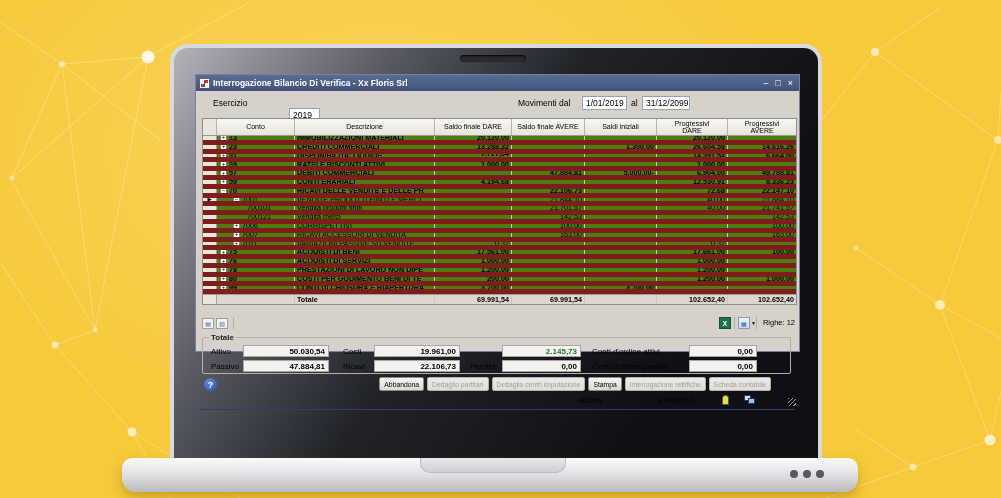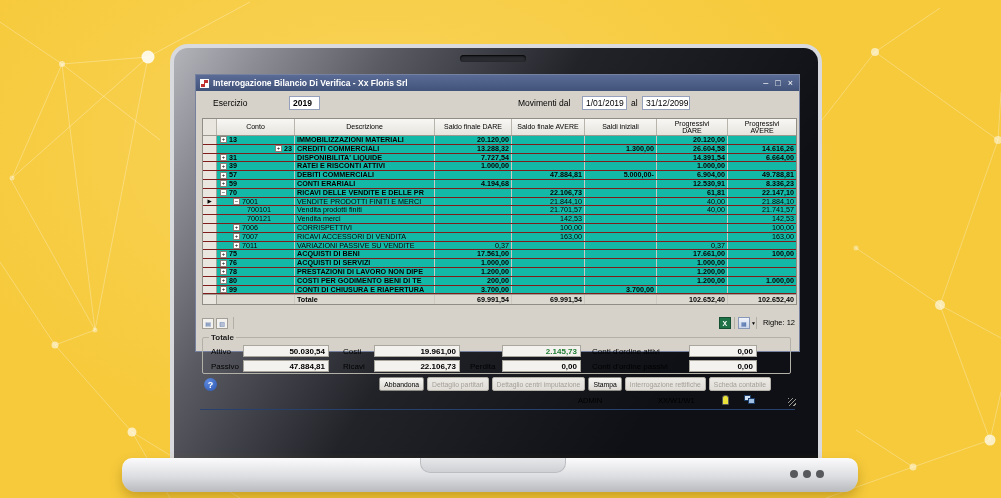--- a/index.html
+++ b/index.html
@@ -33,30 +33,30 @@
     background:conic-gradient(#c03030 0 25%,#fff 0 50%,#c03030 0 75%,#fff 0);}
   .title{color:#fff;font-size:8.5px;font-weight:bold;flex:1 1 auto;white-space:nowrap;overflow:hidden;}
   .wctl{display:flex;gap:7px;color:#fff;font-size:9px;line-height:9px;padding-right:2px;}
   .wctl span{cursor:default;}
 
   .formbar{position:absolute;left:0;top:16px;right:0;height:27px;}
   .flabel{position:absolute;font-size:8.5px;}
   .ffield{position:absolute;height:14px;background:#fff;border:1px solid #94a0bc;
     font-size:8.5px;line-height:12px;padding:0 3px;white-space:nowrap;overflow:hidden;}
   .ffield.ro{background:#efece5;}
-  .ffield.code{font-weight:bold;}
+  .ffield.code{font-weight:normal;margin-top:12px;}
 
   
   .grid{position:absolute;left:6px;top:43px;width:595px;background:#fff;border:1px solid #8f8d85;}
   .ghead{display:flex;height:17px;background:linear-gradient(#f8f7f4,#e7e4de);
     border-bottom:1px solid #9a988f;}
   .hc{display:flex;align-items:center;justify-content:center;text-align:center;
     font-size:7px;line-height:7.5px;border-right:1px solid #b7b4ac;height:100%;flex:0 0 auto;}
   .hc.gutter{background:#e9e6df;}
-  .gr{display:flex;height:8.8px;border-bottom:1px solid #7f1d1d;background:#14b8a6;}
+  .gr{display:flex;height:8.8px;border-bottom:5px solid #7f1d1d;background:#4d7c0f;}
   .gr.b{font-weight:bold;}
   .gr.sel .ct{text-decoration:underline;}
   .gr.total{height:10px;background:#dbd8d0;border-top:1px solid #a19e96;font-weight:bold;border-bottom:none;}
   .c{display:flex;align-items:center;border-right:1px solid #ccc9c2;padding:0 2px;
     white-space:nowrap;overflow:hidden;font-size:7.2px;line-height:7.6px;height:100%;flex:0 0 auto;}
   .c.gutter{background:#e9e6df;border-right:1px solid #a5a29a;justify-content:center;padding:0;}
   .mark{font-size:5.5px;}
   .c.num{justify-content:flex-end;}
   .c.conto.lvl0{padding-left:3px;}
   .c.conto.lvl1{padding-left:16px;}
@@ -186,21 +186,21 @@
               </div>
               <div class="c num" style="width: 73px;"></div>
               <div class="c num" style="width: 72px;"></div>
               <div class="c num" style="width: 71px;">
                 <span class="ct">20.120,00</span>
               </div>
               <div class="c num" style="width: 68px; border-right: none;"></div>
             </div>
             <div class="gr b">
               <div class="c gutter" style="width: 14px;"></div>
-              <div class="c conto lvl0" style="width: 78px; justify-content: flex-end;">
+              <div class="c conto lvl0" style="width: 78px;">
                 <span class="tb">+</span>
                 <span class="ct">23</span>
               </div>
               <div class="c desc" style="width: 140px;">
                 <span class="ct">CREDITI COMMERCIALI</span>
               </div>
               <div class="c num" style="width: 77px;">
                 <span class="ct">13.288,32</span>
               </div>
               <div class="c num" style="width: 73px;"></div>
@@ -306,21 +306,21 @@
               </div>
               <div class="c desc" style="width: 140px;">
                 <span class="ct">RICAVI DELLE VENDITE E DELLE PR</span>
               </div>
               <div class="c num" style="width: 77px;"></div>
               <div class="c num" style="width: 73px;">
                 <span class="ct">22.106,73</span>
               </div>
               <div class="c num" style="width: 72px;"></div>
               <div class="c num" style="width: 71px;">
-                <span class="ct">61,81</span>
+                <span class="ct">72,68</span>
               </div>
               <div class="c num" style="width: 68px; border-right: none;">
                 <span class="ct">22.147,10</span>
               </div>
             </div>
             <div class="gr sel">
               <div class="c gutter" style="width: 14px;">
                 <span class="mark">▶</span>
               </div>
               <div class="c conto lvl1" style="width: 78px;">

